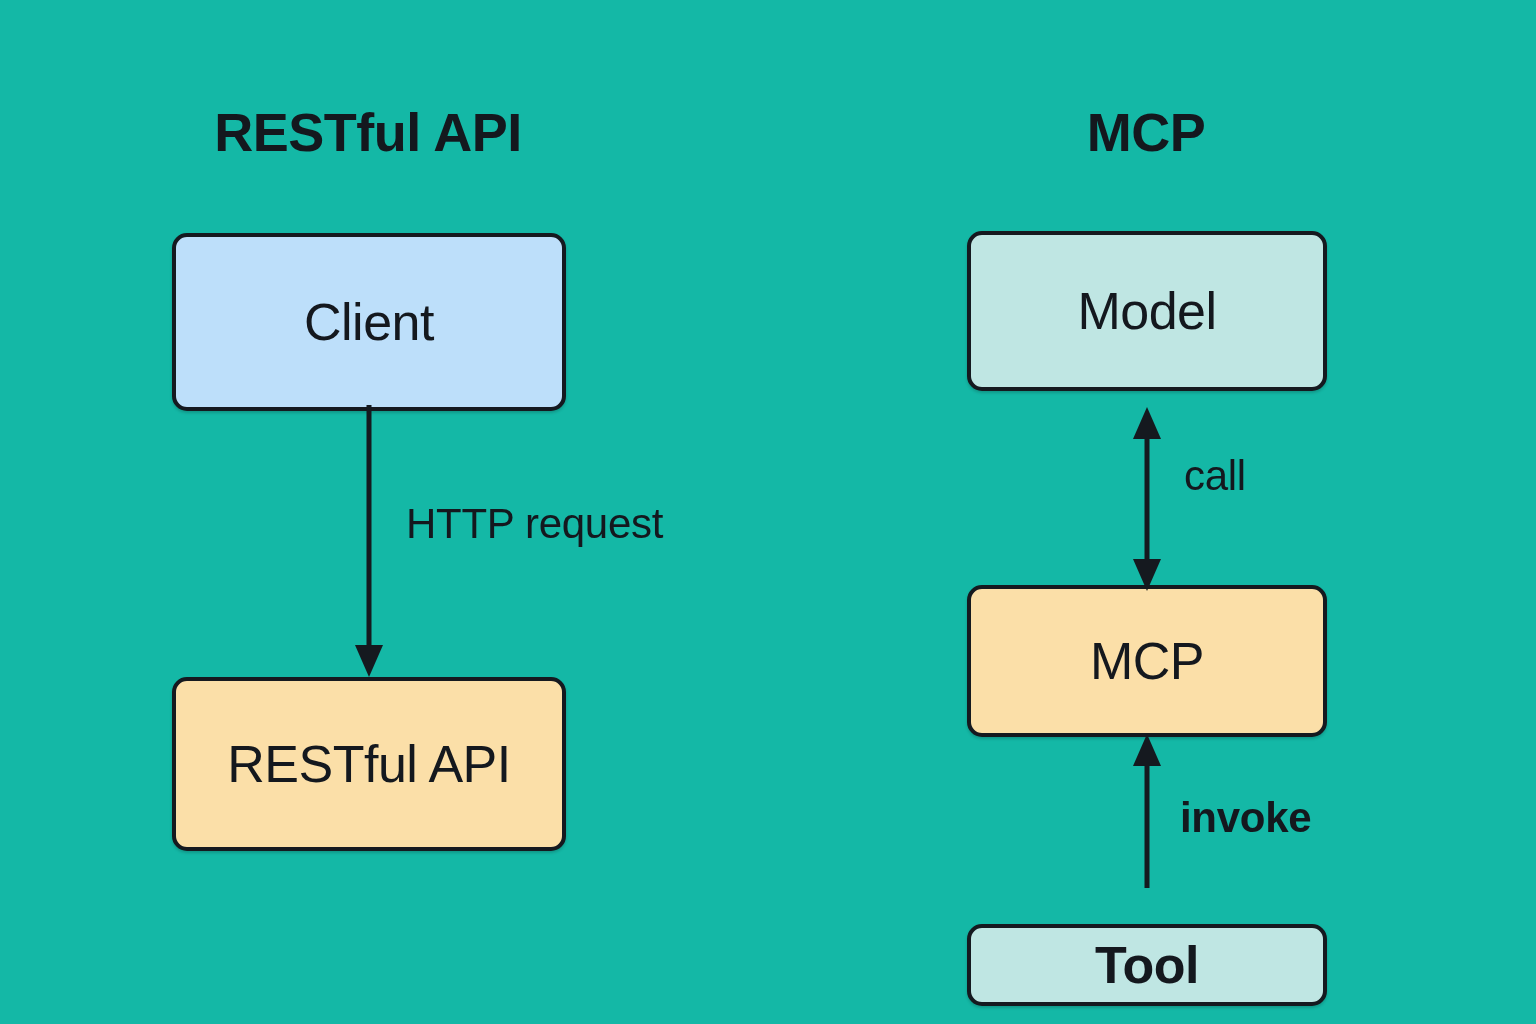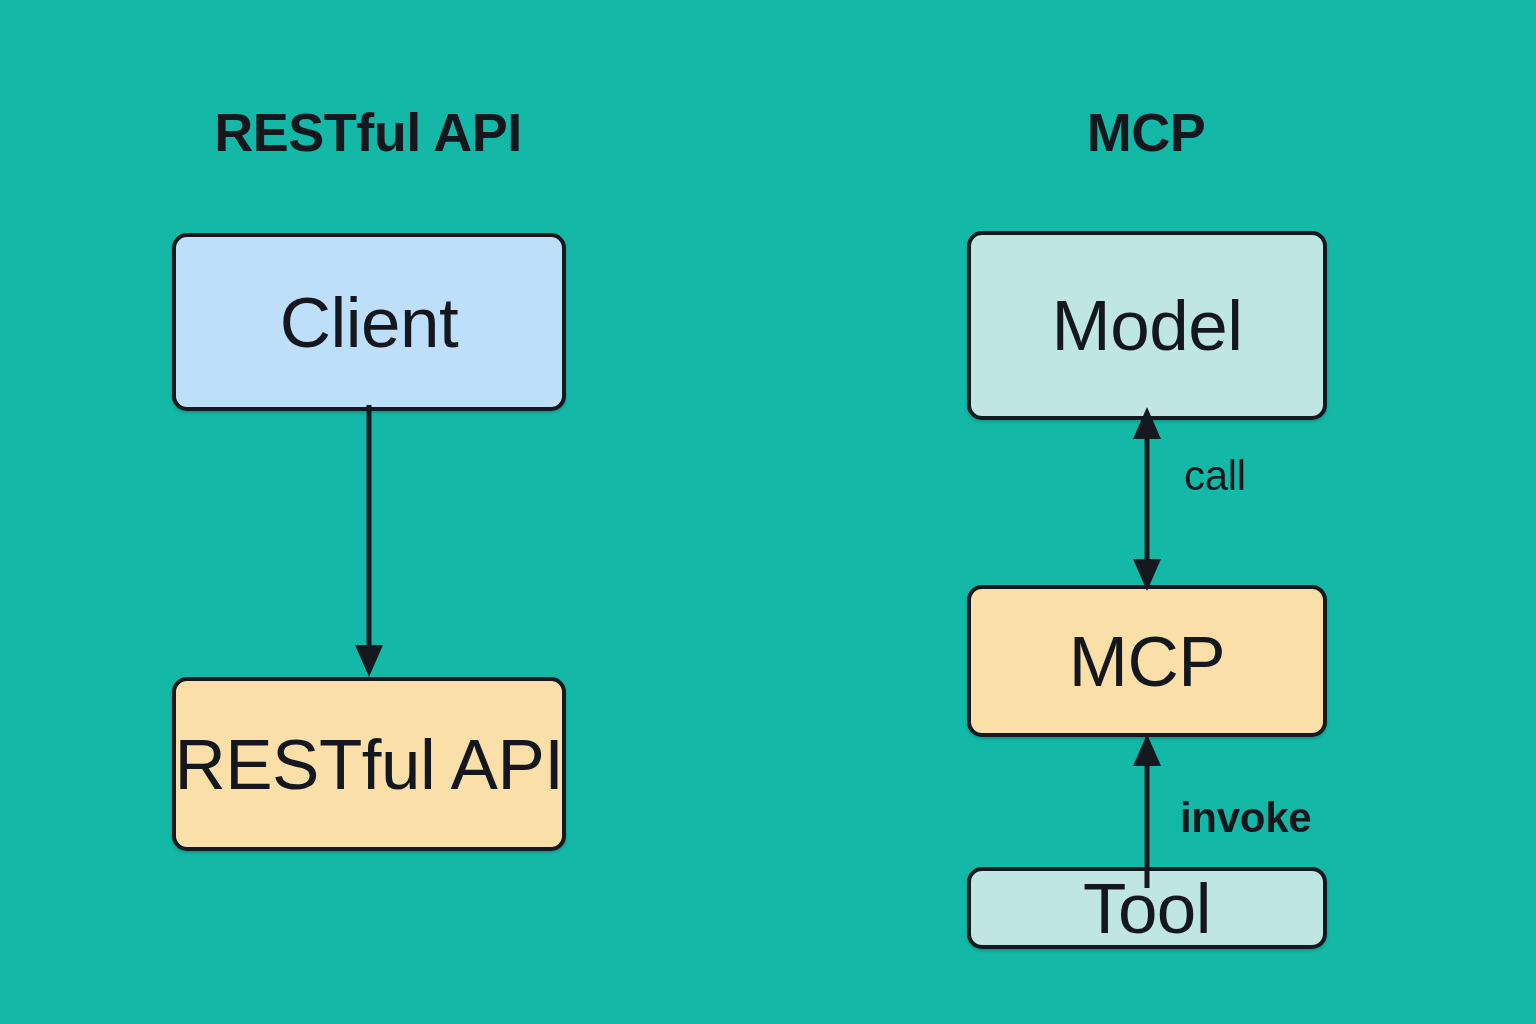--- a/index.html
+++ b/index.html
@@ -33,33 +33,33 @@
   #title-mcp  { left: 946px; top: 105px; width: 400px; }
 
   .node {
     position: absolute;
     box-sizing: border-box;
     border: 4px solid #15191f;
     border-radius: 15px;
     display: flex;
     align-items: center;
     justify-content: center;
-    font-size: 71px;
+    font-size: 52px;
     color: #14181e;
     letter-spacing: -0.5px;
     white-space: nowrap;
     box-shadow: 0 2px 3px rgba(0,0,0,0.18);
   }
   .node-label { pointer-events: none; }
 
   #node-client    { left: 172px; top: 233px; width: 394px; height: 178px; background: #bddffa; }
   #node-restapi   { left: 172px; top: 677px; width: 394px; height: 174px; background: #fbdfa8; }
-  #node-model     { left: 967px; top: 231px; width: 360px; height: 189px; background: #bfe6e3; }
+  #node-model     { left: 967px; top: 231px; width: 360px; height: 160px; background: #bfe6e3; }
   #node-mcp       { left: 967px; top: 585px; width: 360px; height: 152px; background: #fbdfa8; }
-  #node-tool      { left: 967px; top: 867px; width: 360px; height: 82px; background: #bfe6e3; }
+  #node-tool      { left: 967px; top: 924px; width: 360px; height: 82px; background: #bfe6e3; font-weight: bold; }
 
   .edge-svg {
     position: absolute;
     overflow: visible;
   }
   .edge-line {
     stroke: #15191f;
     stroke-width: 5;
     fill: none;
   }
@@ -108,20 +108,21 @@
 
   <div class="node" id="node-tool">
     <span class="node-label">Tool</span>
   </div>
 
   <svg class="edge-svg" id="edge-http" width="50" height="280" viewBox="0 0 50 280">
     <line class="edge-line" x1="25" y1="0" x2="25" y2="252"></line>
     <polygon class="edge-head" points="25,272 11,240 39,240"></polygon>
   </svg>
 
+  <div class="edge-label" id="label-http">HTTP request</div>
 
   <svg class="edge-svg" id="edge-call" width="50" height="188" viewBox="0 0 50 188">
     <line class="edge-line" x1="25" y1="22" x2="25" y2="166"></line>
     <polygon class="edge-head" points="25,2 11,34 39,34"></polygon>
     <polygon class="edge-head" points="25,186 11,154 39,154"></polygon>
   </svg>
 
   <div class="edge-label" id="label-call">call</div>
 
   <svg class="edge-svg" id="edge-invoke" width="50" height="156" viewBox="0 0 50 156">

